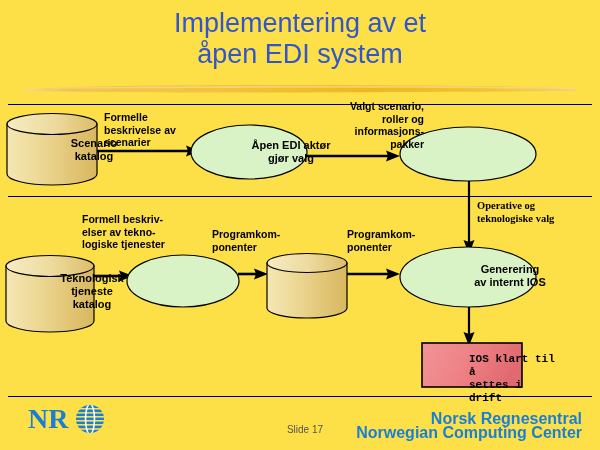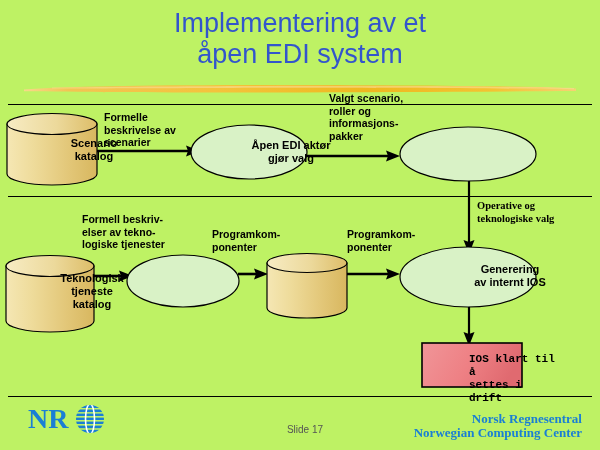--- a/index.html
+++ b/index.html
@@ -11,21 +11,21 @@
     width: 600px;
     height: 450px;
     position: relative;
     overflow: hidden;
     font-family: "Liberation Sans", sans-serif;
   }
   #slide {
     position: absolute;
     left: 0; top: 0;
     width: 600px; height: 450px;
-    background: #bef264;
+    background: #fde047;
   }
 
   
   #title {
     position: absolute;
     left: 0; top: 8px;
     width: 600px;
     text-align: center;
     color: #3355cc;
     font-size: 27px;
@@ -86,24 +86,24 @@
     text-align: center;
     color: #555555;
     font-size: 10px;
     font-family: "Liberation Sans", sans-serif;
   }
   #org {
     position: absolute;
     right: 18px; top: 412px;
     text-align: right;
     color: #1a7fd4;
-    font-size: 13px;
+    font-size: 16px;
     line-height: 14px;
     font-weight: bold;
-    font-family: Liberation Serif, serif;
+    font-family: Liberation Sans, sans-serif;
     white-space: pre-line;
   }
 </style>
 </head>
 <body>
 
 <div id="slide">
 
   <div id="title">Implementering av et
 åpen EDI system</div>
@@ -163,21 +163,21 @@
   </div>
 
   <div class="ell" style="left:190px; top:124px;">
     <svg width="118" height="56" viewBox="0 0 118 56">
       <ellipse cx="59" cy="28" rx="58" ry="27" fill="#d9f2c6" stroke="#000" stroke-width="1.2"></ellipse>
     </svg>
   </div>
   <div class="node-label" style="left:190px; top:139px; width:118px;">Åpen EDI aktør
 gjør valg</div>
 
-  <div class="edge-label" style="left:329px; top:92px; width:95px;">Valgt scenario,
+  <div class="edge-label" style="left:329px; top:100px; width:95px;text-align:right;">Valgt scenario,
 roller og
 informasjons-
 pakker</div>
 
   <div style="position:absolute; left:306px; top:148px; z-index:3;">
     <svg width="96" height="16" viewBox="0 0 96 16">
       <line x1="0" y1="8" x2="84" y2="8" stroke="#000" stroke-width="2.6"></line>
       <path d="M94,8 L80,2.5 L82,8 L80,13.5 Z" fill="#000"></path>
     </svg>
   </div>

